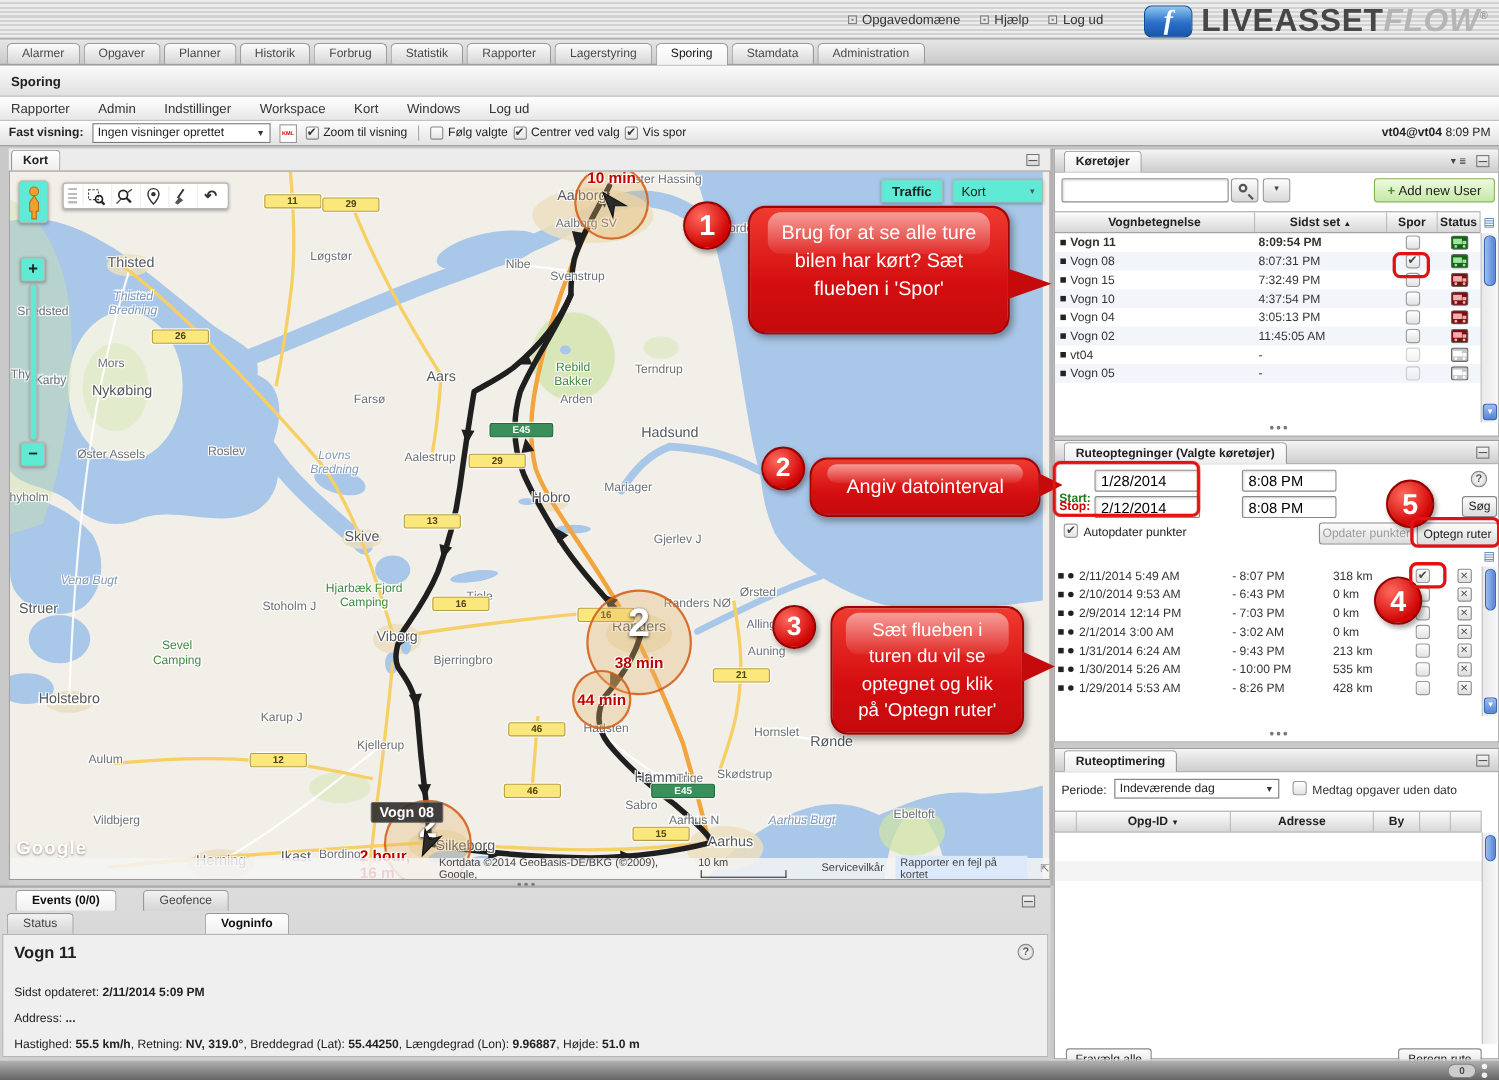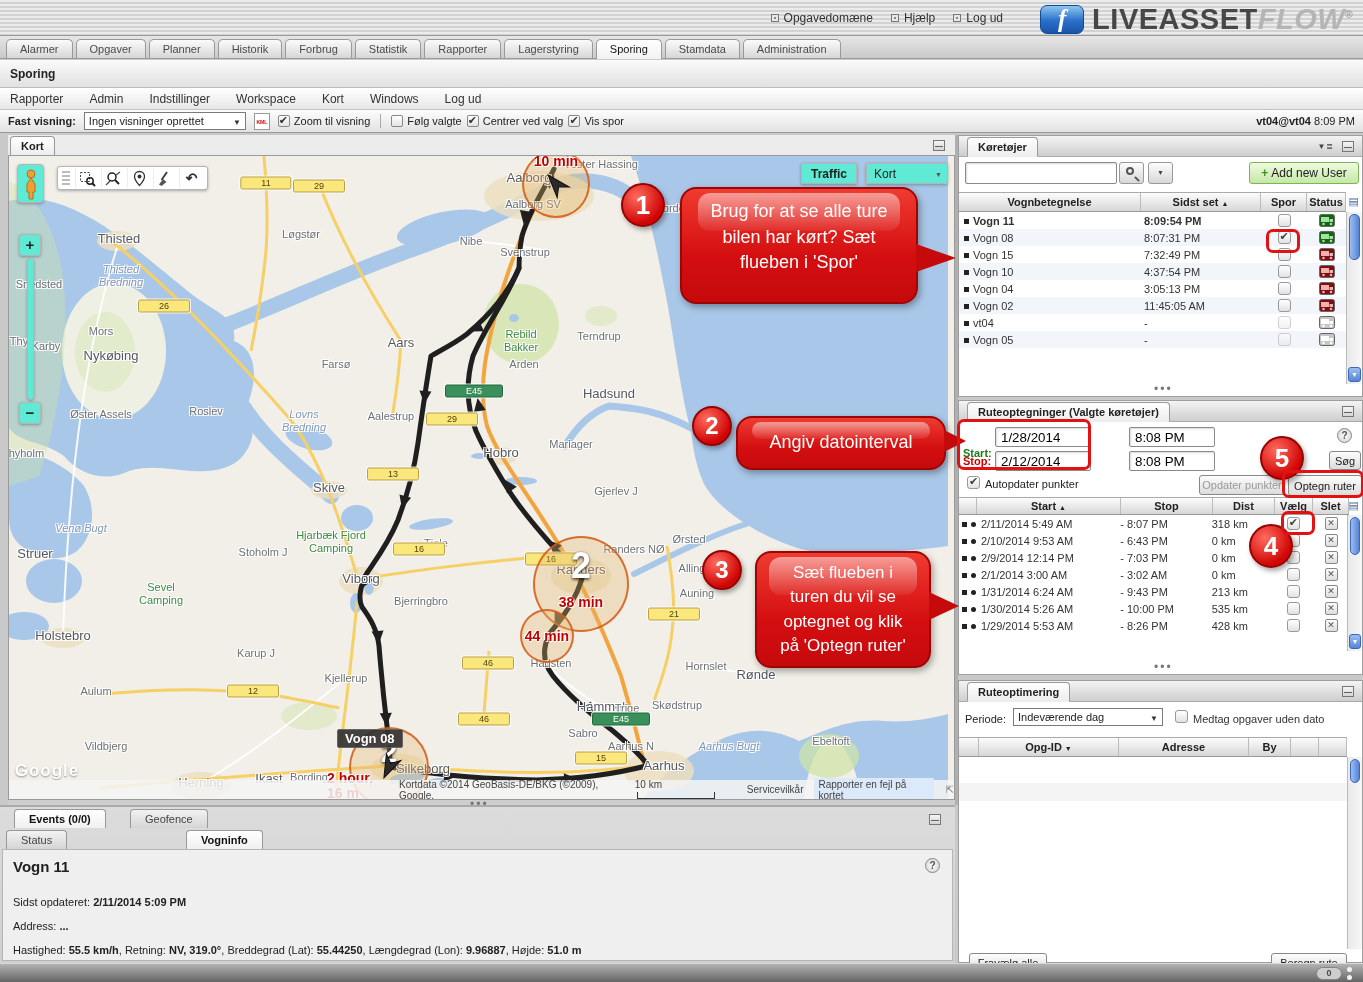--- a/index.html
+++ b/index.html
@@ -86,21 +86,21 @@
 .addbtn{position:absolute;background:linear-gradient(#eefadf,#c6e8a6);border:1px solid #7fb354;border-radius:3px;font-size:12px;color:#222;text-align:center;cursor:pointer}
 .addbtn b{color:#3f9120;margin-right:3px}
 
 .map-panel{position:absolute;left:8px;top:135px;width:947px;height:670px;background:linear-gradient(#ececec,#cecece)}
 .map-canvas{position:absolute;left:0;top:20px;width:947px;height:645px;overflow:hidden;background:#f2efe8;border:1px solid #9a9a9a;cursor:grab}
 .mlbl{position:absolute;transform:translate(-50%,-50%);white-space:pre-line;text-align:center;color:#6d7176;font-size:11px;line-height:1.15;pointer-events:none;text-shadow:1px 1px 0 #fff,-1px -1px 0 #fff,1px -1px 0 #fff,-1px 1px 0 #fff}
 .mlbl.kC{font-size:13px;color:#54585e}
 .mlbl.kw{color:#8298b8;font-style:italic}
 .mlbl.kg{color:#3d8b40}
 .mlbl.kW{color:#fff;font-size:17px;font-weight:bold;letter-spacing:1px;text-shadow:0 1px 2px rgba(0,0,0,.4)}
-.badge{position:absolute;transform:translate(-50%,-50%);background:#fbe87c;border:1px solid #b99d45;border-radius:2px;font-size:9px;font-weight:normal;color:#51430f;padding:0 20px;line-height:11px;box-shadow:0 0 0 1px rgba(255,255,255,.8)}
+.badge{position:absolute;transform:translate(-50%,-50%);background:#fbe87c;border:1px solid #b99d45;border-radius:2px;font-size:9px;font-weight:bold;color:#51430f;padding:0 20px;line-height:11px;box-shadow:0 0 0 1px rgba(255,255,255,.8)}
 .badge.green{background:#3a8f5a;color:#fff;border-color:#1f6b3c}
 .mk{position:absolute}
 .mkc{position:absolute;inset:0;border-radius:50%;border:2px solid rgba(210,90,20,.85);background:rgba(226,180,106,.32)}
 .mkbig{position:absolute;left:50%;transform:translateX(-50%);color:#fff;font-weight:bold;font-size:34px;text-shadow:0 2px 3px rgba(0,0,0,.55),0 0 2px rgba(0,0,0,.45);line-height:1}
 .mklab{position:absolute;left:50%;transform:translateX(-50%);color:#c00000;font-weight:bold;font-size:14px;white-space:nowrap;text-shadow:0 0 2px #fff,1px 1px 0 #fff,-1px -1px 0 #fff}
 .vlbl{position:absolute;background:rgba(45,45,45,.9);border:1px solid #666;color:#fff;font-size:13px;font-weight:bold;padding:1px 7px;border-radius:2px;white-space:nowrap}
 .durlbl{position:absolute;color:#c00000;font-weight:bold;font-size:14px;line-height:1.1;white-space:pre-line;text-shadow:0 0 2px #fff,1px 1px 0 #fff,-1px -1px 0 #fff}
 .mapbtn{position:absolute;background:#5eead4;border:1px solid #b5b5b5;box-shadow:0 1px 3px rgba(0,0,0,.3);text-align:center;cursor:pointer}
 .mtool{position:absolute;left:48px;top:10px;height:24px;background:#fff;border:1px solid #b5b5b5;border-radius:3px;box-shadow:0 1px 3px rgba(0,0,0,.3);display:flex;align-items:center;padding:0 4px;gap:2px}
 .mtool .grip{width:8px;height:14px;background:repeating-linear-gradient(180deg,#bbb 0 2px,#fff 2px 4px);margin-right:3px}
@@ -643,39 +643,20 @@
   <input class="sinput" style="left: 170px; top: 26px; width: 86px; height: 20px; padding: 0px 5px;" value="8:08 PM">
   <span class="helpc" style="right:10px;top:27px"></span>
   <span style="position:absolute;left:4px;top:54px;color:#c00;font-weight:bold">Stop:</span>
   <input class="sinput" style="left: 36px; top: 50px; width: 96px; height: 20px; padding: 0px 5px;" value="2/12/2014">
   <input class="sinput" style="left: 170px; top: 50px; width: 86px; height: 20px; padding: 0px 5px;" value="8:08 PM">
   <span class="btn" style="left:370px;top:50px;width:32px;height:19px;line-height:18px">Søg</span>
   <span class="cb2 on" style="position:absolute;left:8px;top:75px"></span>
   <span style="position:absolute;left:26px;top:77px">Autopdater punkter</span>
   <span class="btn dis" style="left:240px;top:74px;width:86px;height:20px;line-height:19px">Opdater punkter</span>
   <span class="btn" style="left:329px;top:74px;width:74px;height:21px;line-height:20px">Optegn ruter</span>
-  <div class="thead" style="left:0;top:96px;width:390px;height:18px;font-size:11px">
-    <span style="width:18px"></span>
-    <span style="width:144px">
-        <span>Start</span>
-        <span class="sortup"></span>
-      </span>
-    <span style="width:92px">
-        <span>Stop</span>
-      </span>
-    <span style="width:62px">
-        <span>Dist</span>
-      </span>
-    <span style="width:38px">
-        <span>Vælg</span>
-      </span>
-    <span style="width:36px">
-        <span>Slet</span>
-      </span>
-  </div>
   <span class="colcfg" style="position:absolute;right:3px;top:98px"></span>
   <div id="route-rows" style="position:absolute;left:0;top:114px;width:390px">
       <div class="rrow">
         <span class="r-pre"><span class="sqb"></span><span class="dotb"></span></span>
         <span class="r-start">2/11/2014 5:49 AM</span>
         <span class="r-stop">- 8:07 PM</span>
         <span class="r-dist">318 km</span>
         <span class="r-cb">
           <span class="cb2 on"></span>
         </span>

